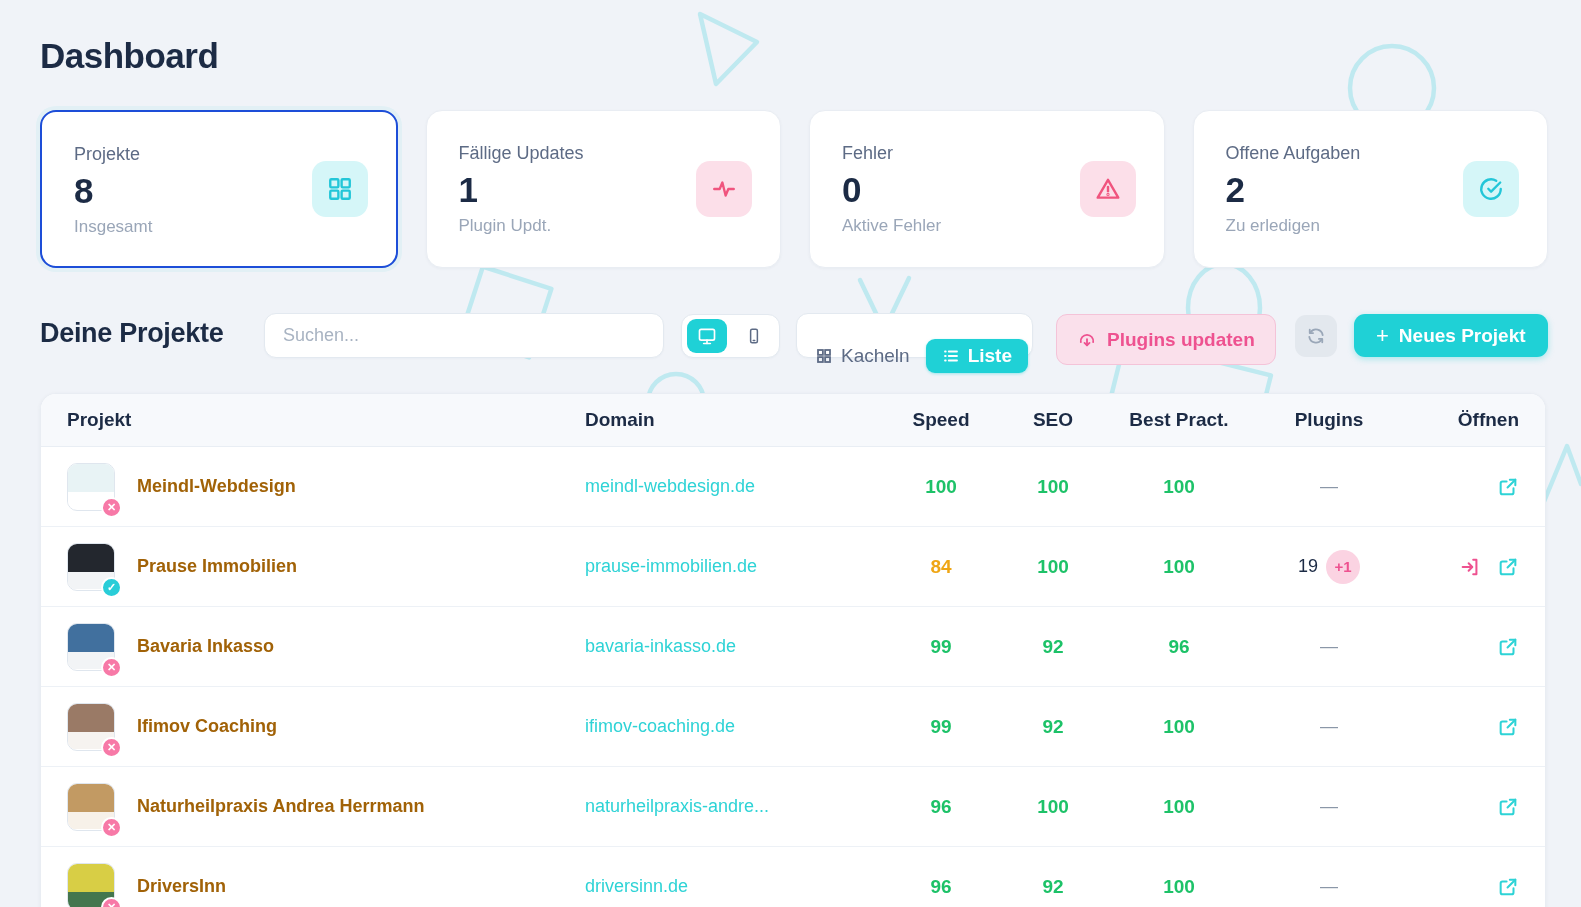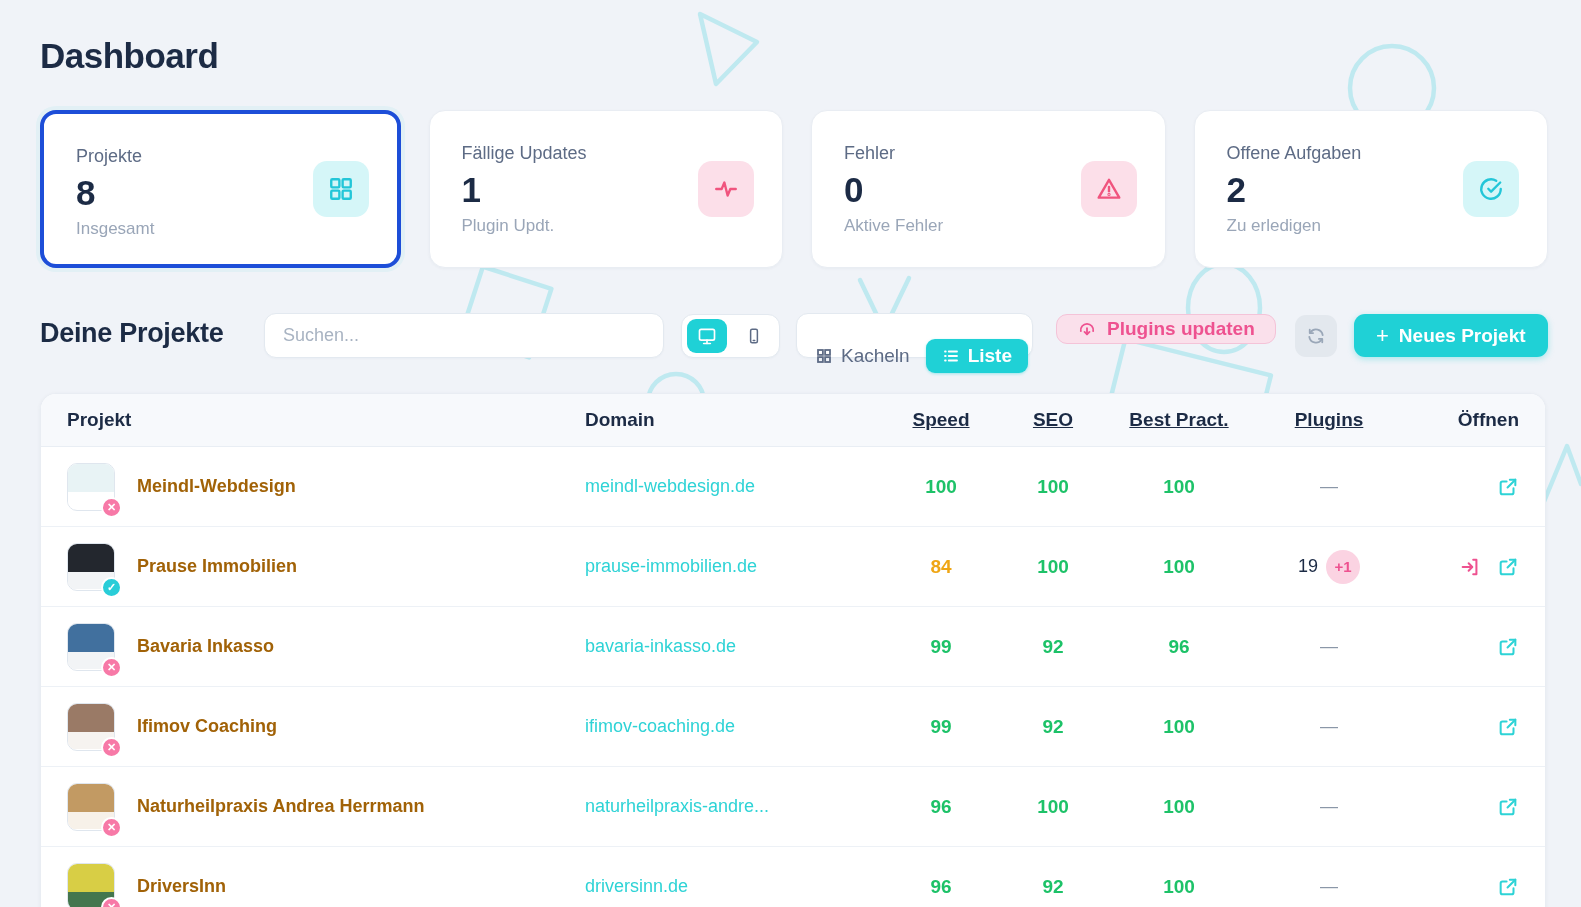--- a/index.html
+++ b/index.html
@@ -24,21 +24,21 @@
   
   .stats-row {
     position:absolute; left:40px; top:110px; width:1508px; height:158px;
     display:flex; gap:28px; z-index:2;
   }
   .stat-card {
     flex:1; background:#ffffff; border:1px solid #e9edf3; border-radius:16px;
     padding:32px 30px 0 32px; position:relative;
     box-shadow:0 1px 3px rgba(30,50,80,0.04);
   }
-  .stat-card.active { border:4px solid #1d4ed8; box-shadow:0 0 0 4px rgba(45,212,212,0.07); }
+  .stat-card.active { border:2px solid #1d4ed8; box-shadow:0 0 0 4px rgba(45,212,212,0.07); }
   .stat-label { font-size:18px; color:#5d6b85; }
   .stat-value { font-size:35px; font-weight:700; color:#1c2b45; margin-top:6px; }
   .stat-sub { font-size:17px; color:#9aa6b8; margin-top:6px; }
   .stat-ic {
     position:absolute; right:28px; top:50%; transform:translateY(-50%);
     width:56px; height:56px; border-radius:14px;
     display:flex; align-items:center; justify-content:center;
   }
   .tone-teal { background:#d5f6f8; color:#23c6d8; }
   .tone-pink { background:#fcdfe9; color:#f0547e; }
@@ -73,21 +73,21 @@
     box-shadow:0 1px 2px rgba(30,50,80,0.03);
   }
   .seg-opt { display:flex; align-items:center; gap:8px; font-size:19px; color:#5d6b85; cursor:pointer;margin-top:40px; }
   .seg-opt.on {
     background:#1fd1d6; color:#fff; border-radius:9px; padding:6px 16px; font-weight:600;
     box-shadow:0 1px 3px rgba(31,209,214,0.4);
     align-items:center;
   }
 
   .btn-pink {
-    position:absolute; left:1056px; top:314px; height:30px; z-index:2;
+    position:absolute; left:1056px; top:314px; height:51px; z-index:2;
     background:#fae0eb; border:1px solid #f4c3d8; border-radius:11px;
     display:flex; align-items:center; gap:10px; padding:0 20px;
     font-size:19px; font-weight:600; color:#ee5290; cursor:pointer;
   }
   .btn-gray {
     position:absolute; left:1295px; top:315px; width:42px; height:42px; z-index:2;
     background:#e3e8ee; border:none; border-radius:11px; color:#9aa7b8;
     display:flex; align-items:center; justify-content:center; cursor:pointer;
   }
   .btn-teal {
@@ -103,21 +103,21 @@
   .table-card {
     position:absolute; left:40px; top:393px; width:1506px; height:580px; z-index:2;
     background:#fff; border-radius:16px 16px 0 0; border:1px solid #e9edf3; border-bottom:none;
     box-shadow:0 1px 4px rgba(30,50,80,0.05);
     overflow:hidden;
   }
   .tgrid { display:grid; grid-template-columns:544px 300px 112px 112px 140px 160px 1fr; align-items:center; }
   .thead { height:53px; background:#f7f9fc; border-bottom:1px solid #e9eef4; }
   .th { font-size:19px; font-weight:700; color:#1c2b45; }
   .th.c-projekt { padding-left:26px; }
-  .th.c-center { text-align:center;text-decoration:underline; }
+  .th.c-center { text-align:center; }
   .th.c-right { text-align:right; padding-right:26px; }
   .trow { height:80px; border-bottom:1px solid #edf1f6; }
   .cell { font-size:18px; }
   .c-projekt { display:flex; align-items:center; gap:22px; padding-left:26px; }
   .c-num { text-align:center; }
   .c-open { text-align:right; padding-right:26px; display:flex; justify-content:flex-end; gap:16px; align-items:center; }
 
   .thumb {
     width:48px; height:48px; border-radius:10px; position:relative; flex:0 0 auto;
     border:1px solid #dfe6ee; background:#fff;

